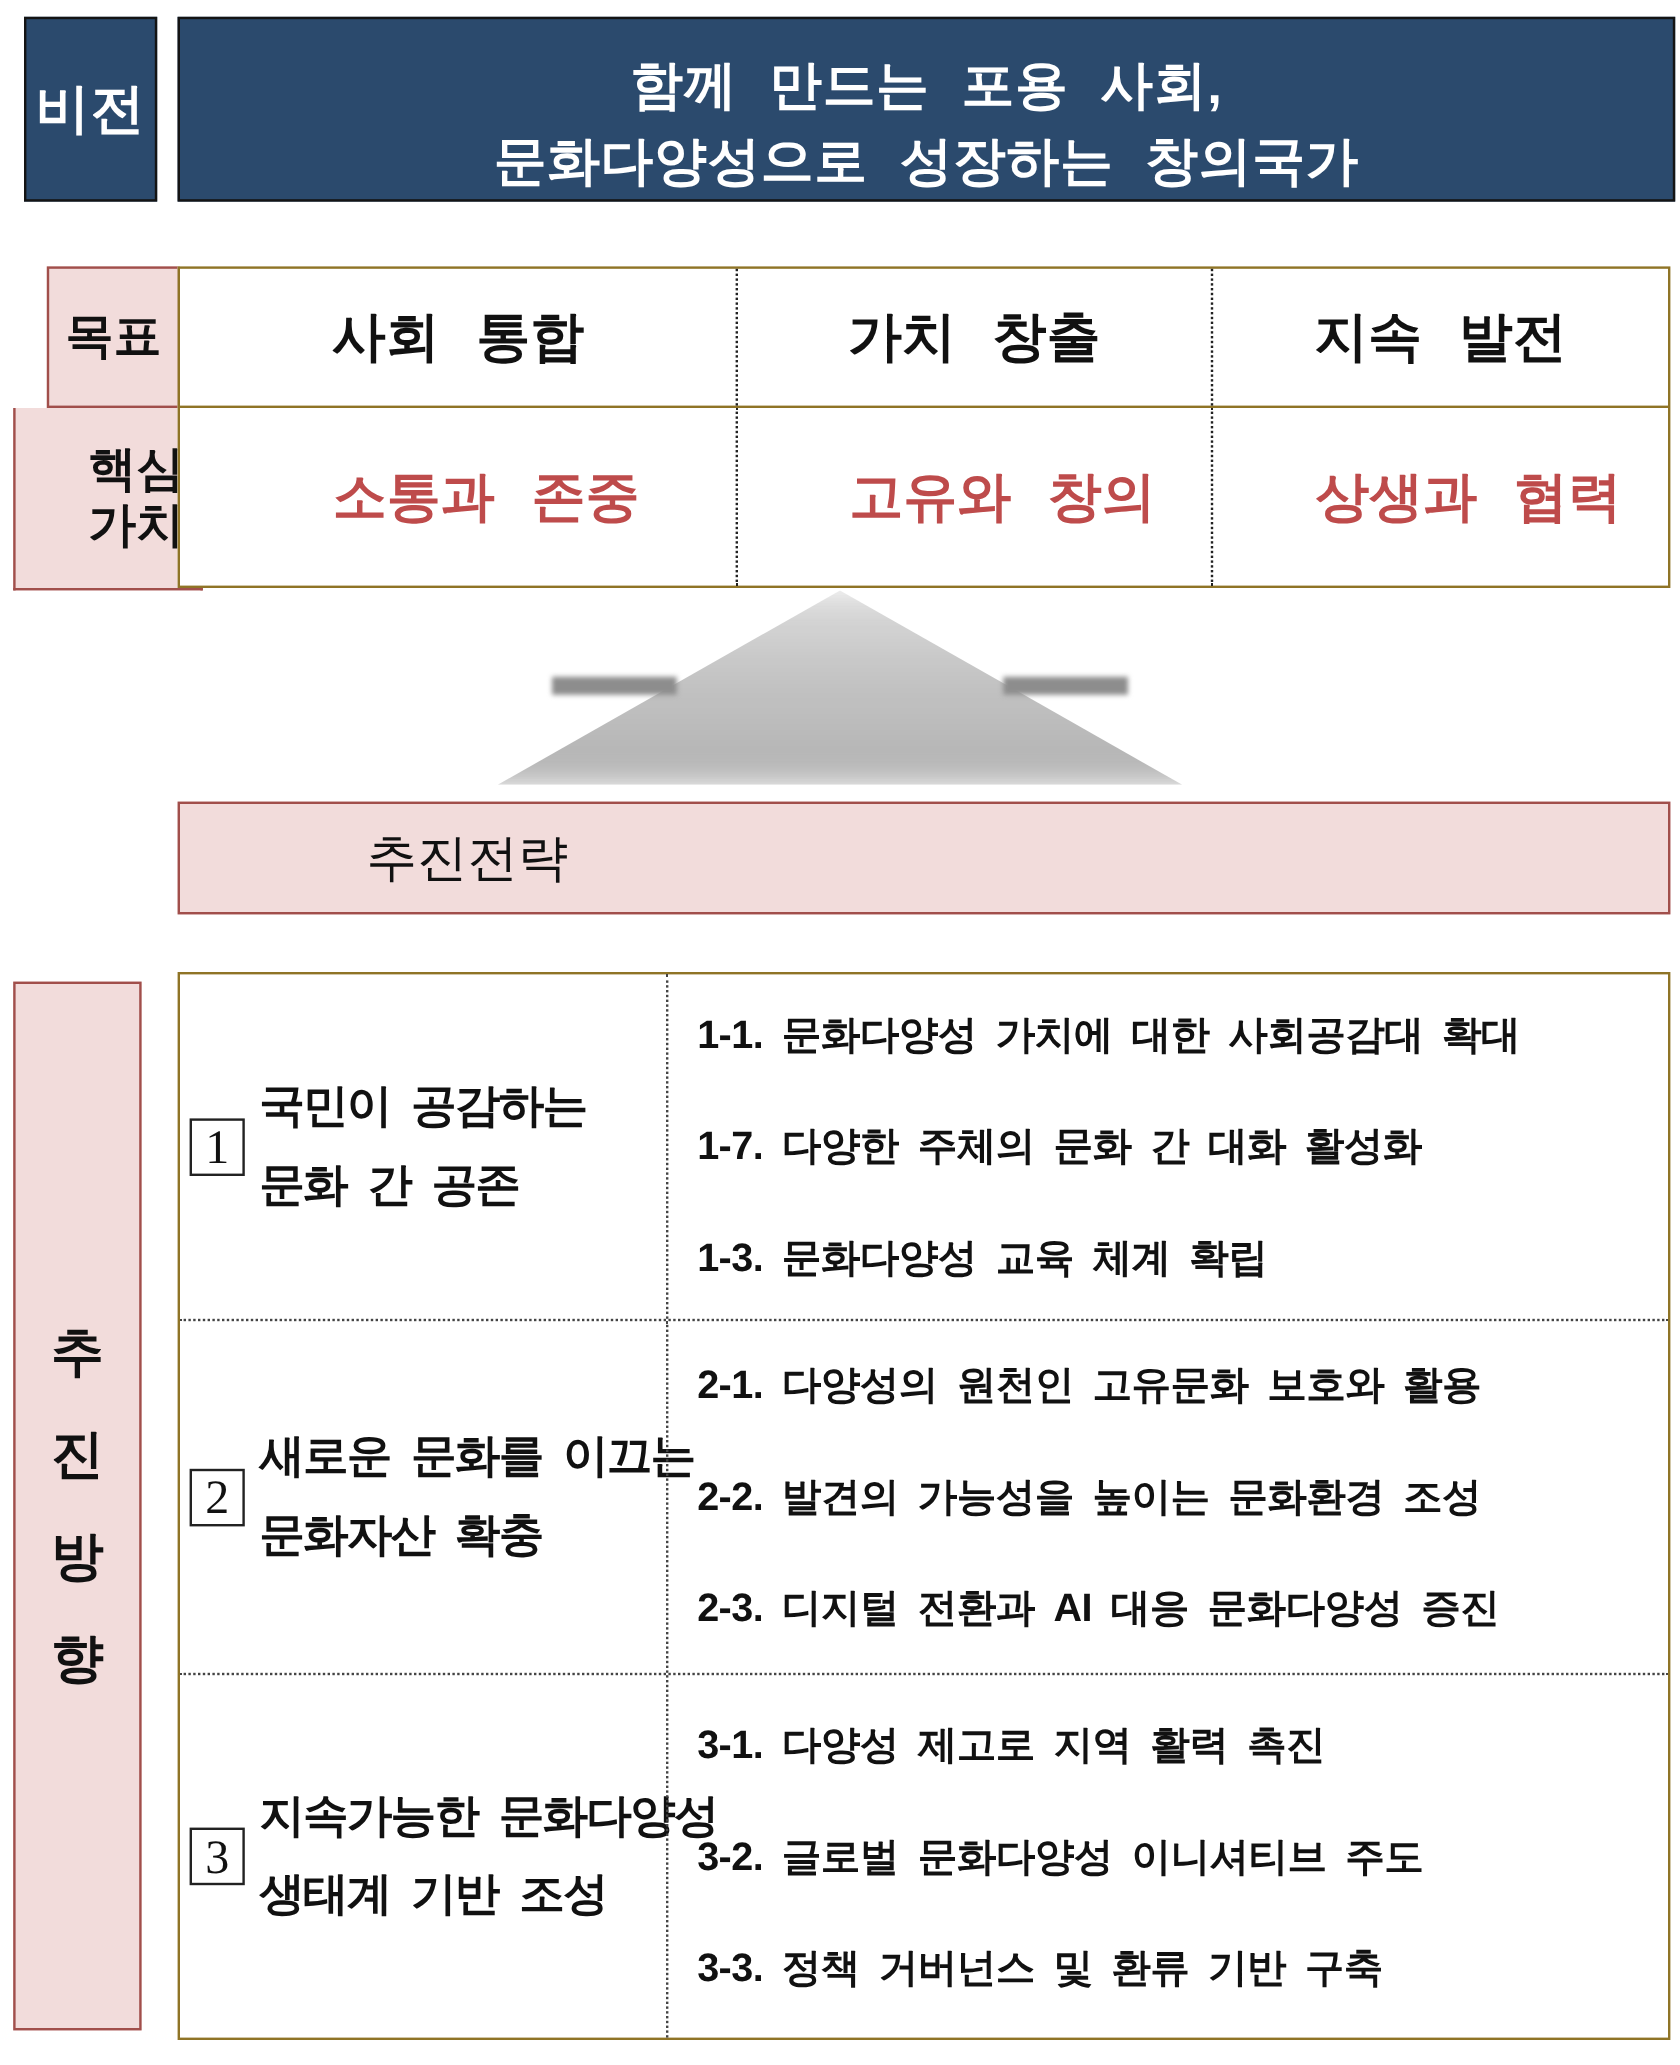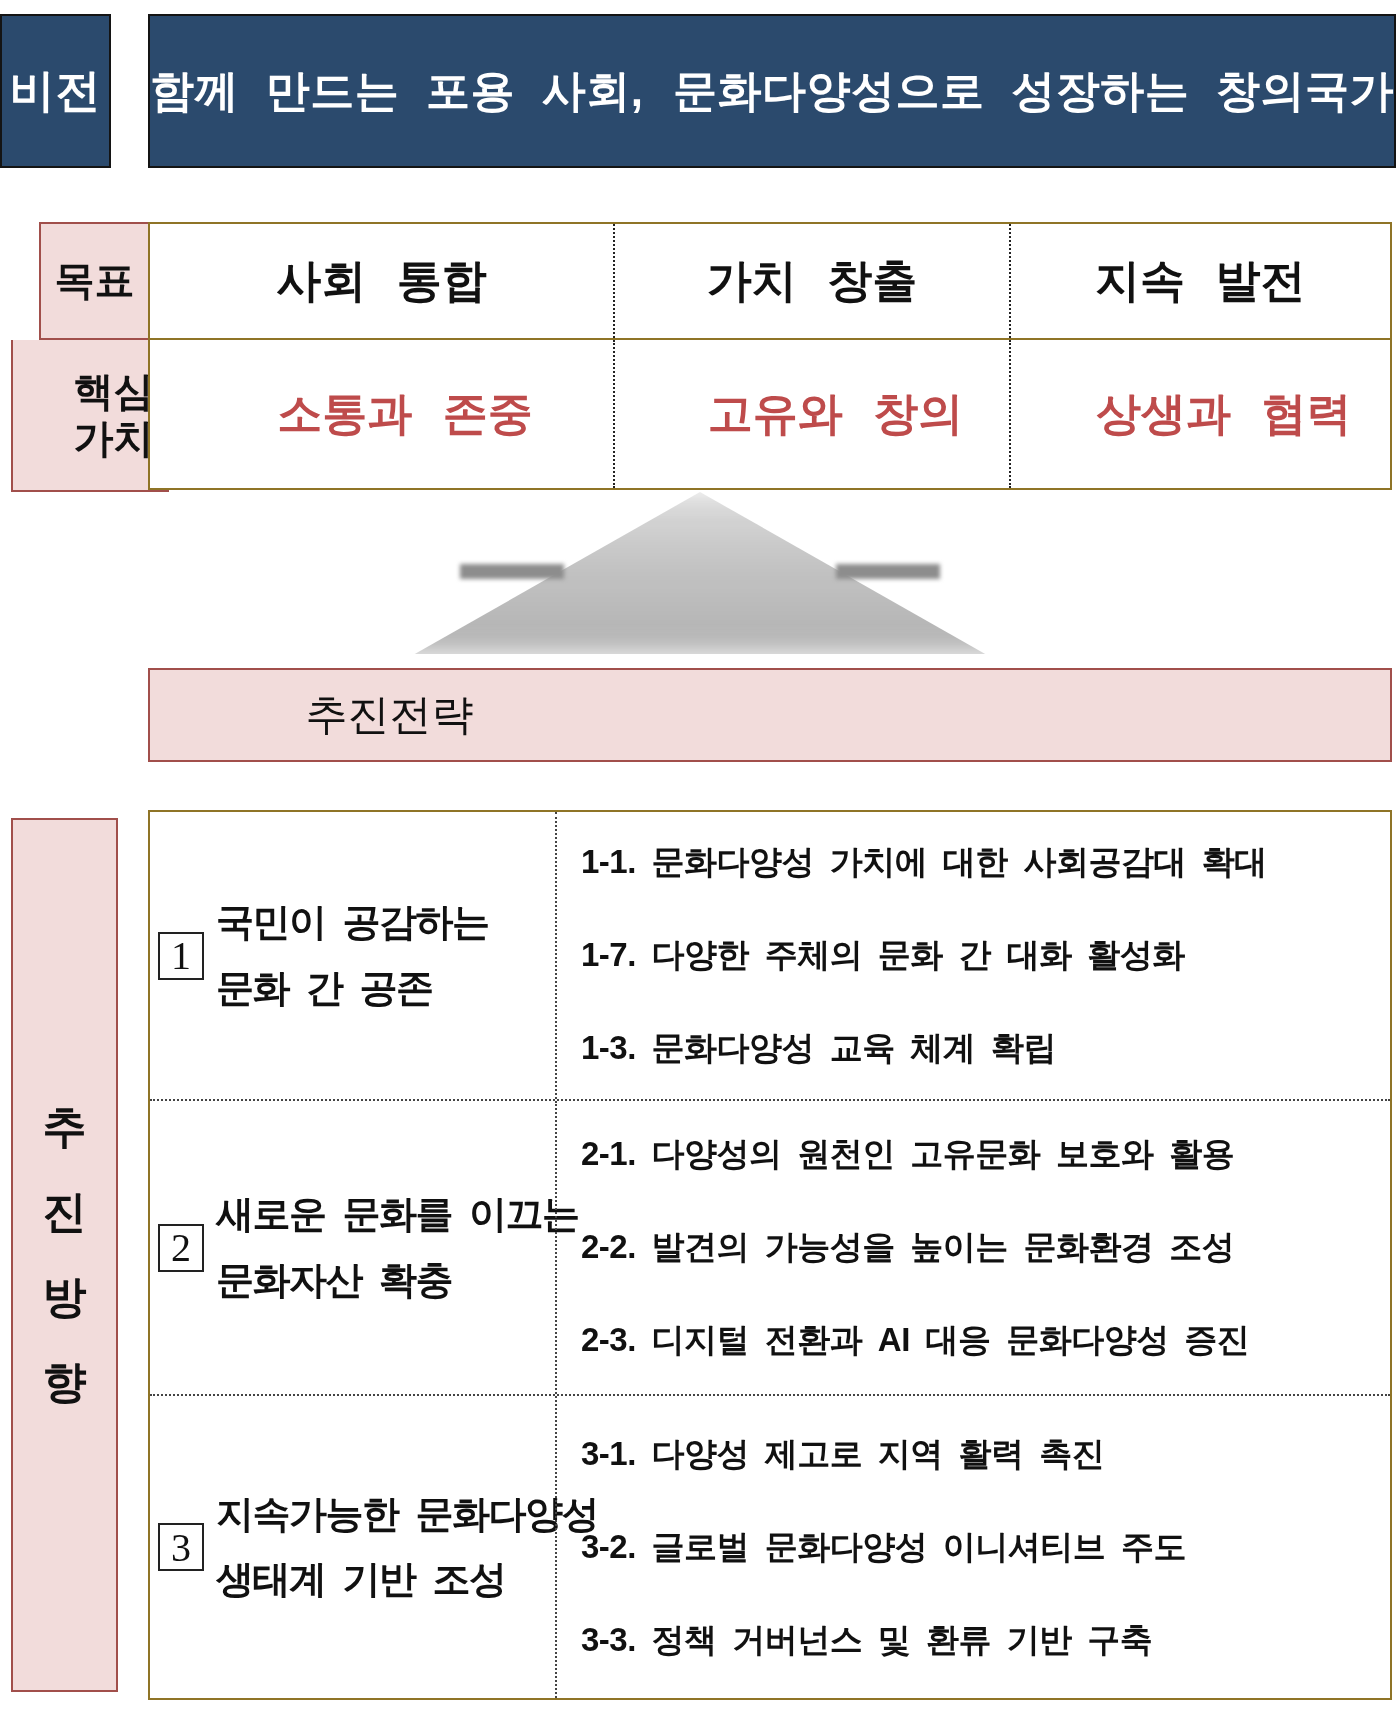--- a/index.html
+++ b/index.html
@@ -11,29 +11,29 @@
     --ink:#111111;
   }
   html,body{margin:0;padding:0;background:#ffffff;}
   .canvas{
     position:relative;width:1400px;height:1721px;background:#ffffff;
     font-family:"Liberation Sans","DejaVu Sans",sans-serif;
     color:var(--ink);overflow:hidden;
   }
   
   .vision-label{
-    position:absolute;left:0;top:14px;width:107px;height:150px;
+    position:absolute;left:20px;top:14px;width:107px;height:150px;
     background:var(--navy);border:2px solid #141414;
     display:flex;align-items:center;justify-content:center;
     color:#fff;font-weight:bold;font-size:45px;letter-spacing:1px;
   }
   .vision-box{
     position:absolute;left:148px;top:14px;width:1244px;height:150px;
     background:var(--navy);border:2px solid #141414;
-    display:flex;flex-direction:row;align-items:center;justify-content:space-between;
+    display:flex;flex-direction:column;align-items:center;justify-content:flex-end;
     color:#fff;font-weight:bold;font-size:44px;line-height:1.42;
     word-spacing:14px;letter-spacing:0.5px;text-align:center;
   }
   
   .side-label{
     position:absolute;left:11px;width:107px;
     background:var(--pink);border:2px solid var(--pink-border);
     display:flex;flex-direction:column;align-items:center;justify-content:center;
     font-weight:bold;font-size:40px;line-height:1.18;text-align:center;
   }

